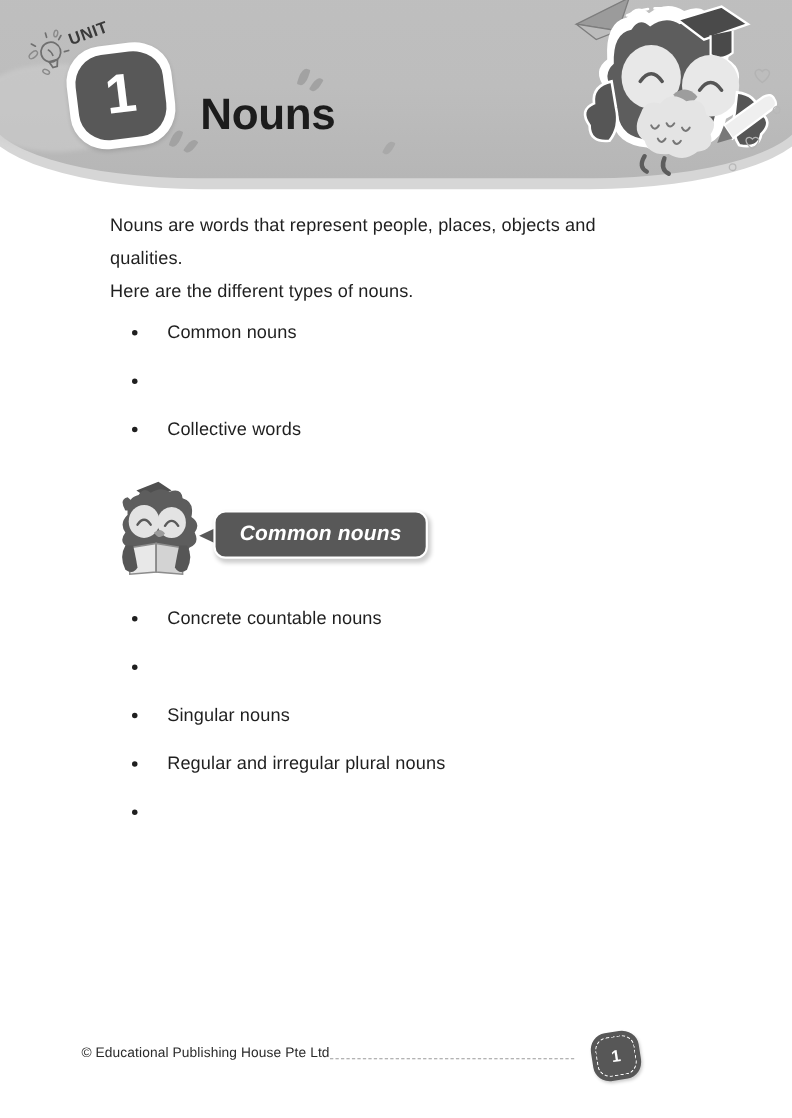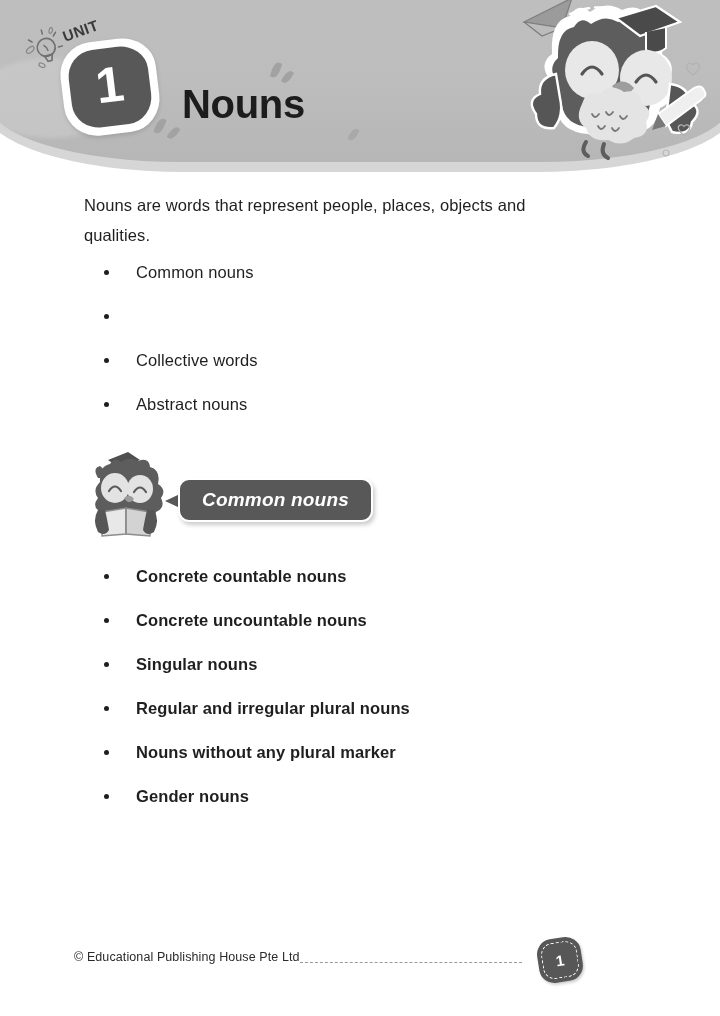--- a/index.html
+++ b/index.html
@@ -131,21 +131,21 @@
   .deco-mark {
     position: absolute;
     color: #b0b0b0;
     font-size: 15px;
     line-height: 1;
   }
 
   
   .content {
     position: absolute;
-    left: 0; top: 182px;
+    left: 16px; top: 182px;
     width: 600px;
   }
   .para {
     margin: 0;
     padding: 0 70px 0 84px;
     font-size: 16.5px;
     line-height: 30px;
     color: #1f1f1f;
     letter-spacing: .1px;
   }
@@ -166,21 +166,21 @@
   ul.bullets li .dot {
     position: absolute;
     left: 104px;
     top: 50%;
     width: 5px; height: 5px;
     margin-top: -2.5px;
     background: #1f1f1f;
     border-radius: 50%;
   }
   .list-a li { height: 44px; line-height: 44px; }
-  .list-b li { height: 44px; line-height: 44px; font-weight: bold; }
+  .list-b li { height: 44px; line-height: 44px; }
   .list-a { margin-top: 18px; }
   .list-b { margin-top: 14px; }
 
   
   .banner-row {
     position: relative;
     height: 106px;
     margin-top: 22px;
   }
   .owl-small {
@@ -385,36 +385,33 @@
   <div class="deco-mark" style="left:660px;top:146px;">
     <svg width="12" height="12" viewBox="0 0 12 12">
         <circle cx="6" cy="6" r="3" fill="none" stroke="#b8b8b8" stroke-width="1.2"></circle>
       </svg>
   </div>
 </div>
 
 <div class="content">
 
   <p class="para intro">Nouns are words that represent people, places, objects and qualities.</p>
+  <p class="para">Here are the different types of nouns.</p>
 
   <ul class="bullets list-a">
     <li>
       <span class="dot"></span>
       <span>Common nouns</span>
     </li>
     <li>
       <span class="dot"></span>
     </li>
     <li>
       <span class="dot"></span>
       <span>Collective words</span>
-    </li>
-    <li>
-      <span class="dot"></span>
-      <span>Abstract nouns</span>
     </li>
   </ul>
 
   <div class="banner-row">
     <div class="owl-small">
       <svg viewBox="0 0 88 92" width="88" height="92">
 
         <path d="M26 12 L46 4 L58 12 L38 20 Z" fill="#4f4f4f"></path>
         <path d="M48 16 L48 24 q5 3 9 -1 L57 14" fill="#4f4f4f"></path>
 
@@ -448,37 +445,31 @@
   </div>
 
 
   <ul class="bullets list-b">
     <li>
       <span class="dot"></span>
       <span>Concrete countable nouns</span>
     </li>
     <li>
       <span class="dot"></span>
-      <span>Concrete uncountable nouns</span>
     </li>
     <li>
       <span class="dot"></span>
       <span>Singular nouns</span>
     </li>
     <li>
       <span class="dot"></span>
       <span>Regular and irregular plural nouns</span>
     </li>
     <li>
       <span class="dot"></span>
-      <span>Nouns without any plural marker</span>
-    </li>
-    <li>
-      <span class="dot"></span>
-      <span>Gender nouns</span>
     </li>
   </ul>
 </div>
 
 <div class="footer">
   <div class="copyright">© Educational Publishing House Pte Ltd</div>
   <div class="foot-rule"></div>
   <div class="page-badge">
     <div class="pb-fill"></div>
     <div class="pb-dash"></div>

